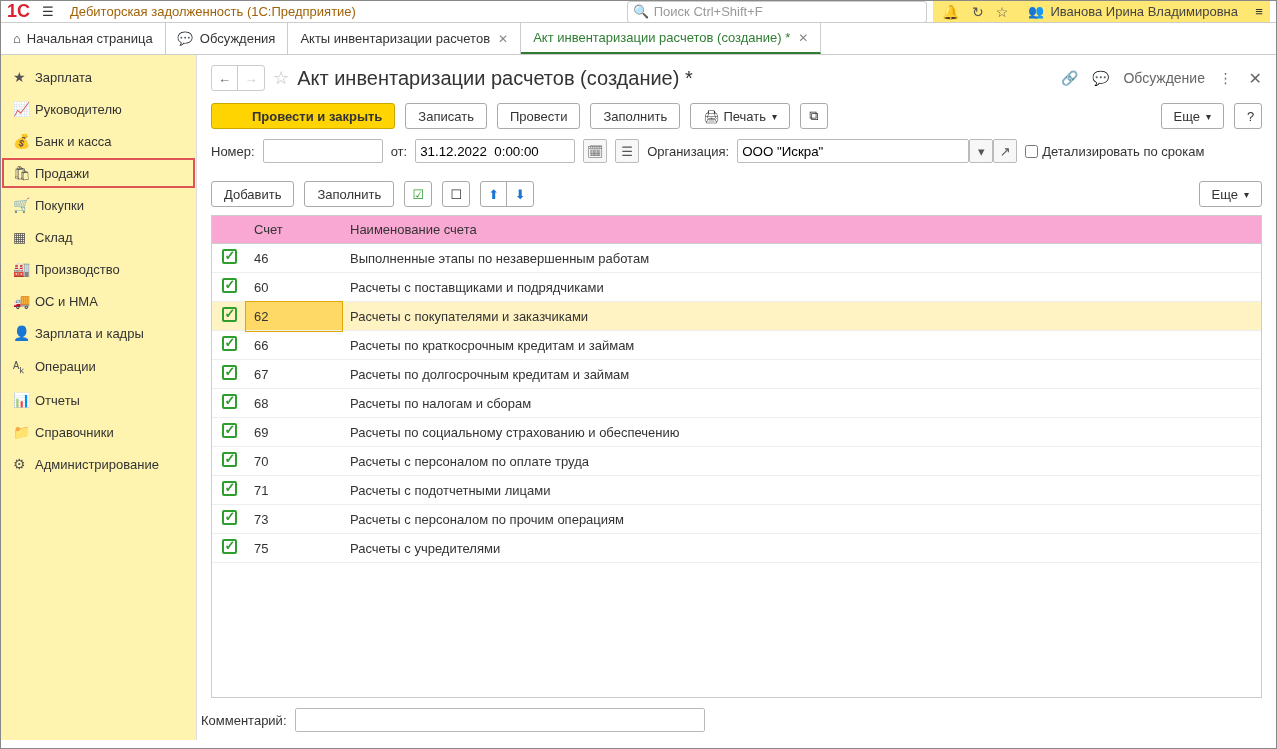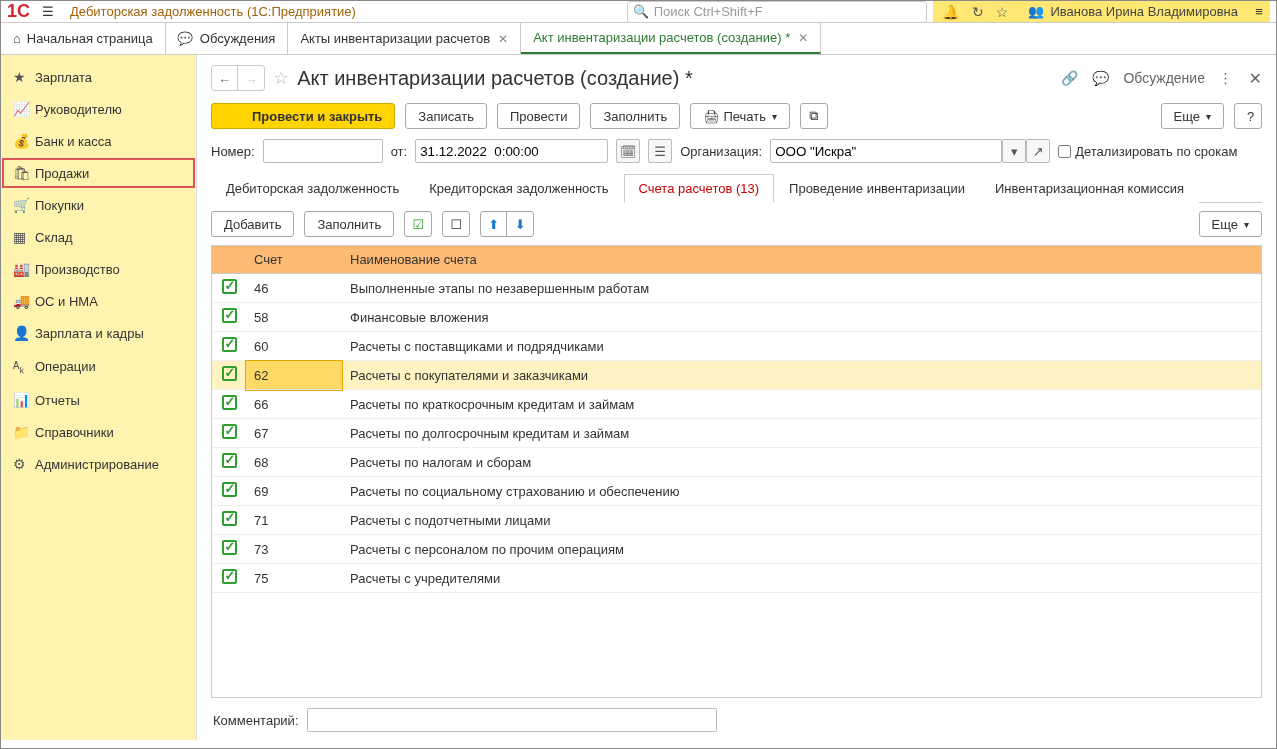--- a/index.html
+++ b/index.html
@@ -46,48 +46,48 @@
 .btn.primary { background: #ffd400; border-color: #cca700; font-weight: bold; padding-left: 40px; }
 .btn .drop { margin-left: 6px; font-size: 10px; }
 .iconbtn { width: 28px; justify-content: center; padding: 0; }
 .toolbar .spacer { flex: 1; }
 .qmark { width: 28px; }
 
 .form-row { display: flex; align-items: center; padding: 4px 14px 10px 14px; gap: 8px; }
 .form-row label { color: #333; }
 .form-row input[type=text] { border: 1px solid #bbb; height: 24px; padding: 0 4px; border-radius: 2px; }
 .inp-num { width: 120px; }
-.inp-date { width: 193px; }
+.inp-date { width: 160px; }
 .inp-org { width: 232px; }
 .calicn, .dashicn, .magicn { border: 1px solid #bbb; height: 24px; width: 24px; display: flex; align-items: center; justify-content: center; border-radius: 2px; color: #555; cursor: pointer; background: #f7f7f7; }
 .orgdd { border-left: 1px solid #bbb; }
 .chklabel { display: flex; align-items: center; gap: 4px; }
 
 .subtabs { display: flex; border-bottom: 1px solid #ccc; margin: 0 14px; }
 .subtabs .stab { padding: 6px 14px; border: 1px solid transparent; border-bottom: none; cursor: pointer; color: #333; position: relative; top: 1px; background: #fff; }
 .subtabs .stab.active { border-color: #ccc; color: #c00; background: #fff; border-bottom: 1px solid #fff; }
 
 .tab-toolbar { display: flex; align-items: center; padding: 8px 14px; gap: 10px; }
 .tab-toolbar .spacer { flex: 1; }
 .updown { display: flex; border: 1px solid #aaa; border-radius: 3px; }
 .updown span { width: 26px; height: 24px; display: flex; align-items: center; justify-content: center; cursor: pointer; }
 .updown span:first-child { border-right: 1px solid #aaa; }
 
 .grid-wrap { margin: 0 14px; border: 1px solid #ccc; flex: 1; overflow: auto; }
 table.grid { width: 100%; border-collapse: collapse; font-size: 13px; }
-table.grid th { text-align: left; padding: 6px 8px; background: #fdba74; border-bottom: 1px solid #ccc; font-weight: normal; color: #333; }
+table.grid th { text-align: left; padding: 6px 8px; background: #f9a8d4; border-bottom: 1px solid #ccc; font-weight: normal; color: #333; }
 table.grid td { padding: 5px 8px; border-bottom: 1px solid #eee; }
 table.grid td.chk { width: 34px; text-align: center; }
 table.grid td.acct { width: 96px; }
 table.grid tr.selrow td { background: #fff3c4; margin-top: 22px; }
 table.grid tr.selrow td.acct { background: #ffd965; outline: 1px solid #e1a800; }
 .chk-green { display:inline-block; width:15px; height:15px; border:2px solid #2e9e2e; border-radius:2px; position:relative; }
 .chk-green::after { content:"✓"; color:#2e9e2e; position:absolute; top:-3px; left:1px; font-size:13px; font-weight:bold; }
 
-.footer-row { display: flex; align-items: center; padding: 10px 14px 0 16px; gap: 8px; }
+.footer-row { display: flex; align-items: center; padding: 10px 14px 0 4px; gap: 8px; }
 .footer-row input { flex: 0 0 410px; height: 24px; border: 1px solid #bbb; border-radius: 2px; padding: 0 4px; }
 </style>
 </head>
 <body>
 
 <div class="titlebar">
   <span class="logo">1C</span>
   <span class="hamburger">☰</span>
   <span class="title-text">Дебиторская задолженность  (1С:Предприятие)</span>
   <span class="title-spacer"></span>
@@ -231,27 +231,20 @@
         <input type="text" class="inp-org" value="ООО &quot;Искра&quot;" style="">
         <span class="calicn orgdd">▾</span>
         <span class="calicn">↗</span>
       </div>
       <label class="chklabel">
         <input type="checkbox" style="">
         <span>Детализировать по срокам</span>
       </label>
     </div>
 
-    <div class="subtabs">
-      <div class="stab">Дебиторская задолженность</div>
-      <div class="stab">Кредиторская задолженность</div>
-      <div class="stab active">Счета расчетов (13)</div>
-      <div class="stab">Проведение инвентаризации</div>
-      <div class="stab">Инвентаризационная комиссия</div>
-    </div>
 
     <div class="tab-toolbar">
       <div class="btn">Добавить</div>
       <div class="btn">Заполнить</div>
       <div class="btn iconbtn" style="color:#2e9e2e">☑</div>
       <div class="btn iconbtn">☐</div>
       <div class="updown">
         <span style="color:#1976d2">⬆</span>
         <span style="color:#1976d2">⬇</span>
       </div>
@@ -272,25 +265,20 @@
           </tr>
         </thead>
         <tbody id="grid-body">
             <tr>
     <td class="chk"><span class="chk-green"></span></td>
     <td class="acct">46</td>
     <td>Выполненные этапы по незавершенным работам</td>
             </tr>
             <tr>
     <td class="chk"><span class="chk-green"></span></td>
-    <td class="acct">58</td>
-    <td>Финансовые вложения</td>
-            </tr>
-            <tr>
-    <td class="chk"><span class="chk-green"></span></td>
     <td class="acct">60</td>
     <td>Расчеты с поставщиками и подрядчиками</td>
             </tr>
             <tr class="selrow">
     <td class="chk"><span class="chk-green"></span></td>
     <td class="acct">62</td>
     <td>Расчеты с покупателями и заказчиками</td>
             </tr>
             <tr>
     <td class="chk"><span class="chk-green"></span></td>
@@ -304,20 +292,25 @@
             </tr>
             <tr>
     <td class="chk"><span class="chk-green"></span></td>
     <td class="acct">68</td>
     <td>Расчеты по налогам и сборам</td>
             </tr>
             <tr>
     <td class="chk"><span class="chk-green"></span></td>
     <td class="acct">69</td>
     <td>Расчеты по социальному страхованию и обеспечению</td>
+            </tr>
+            <tr>
+    <td class="chk"><span class="chk-green"></span></td>
+    <td class="acct">70</td>
+    <td>Расчеты с персоналом по оплате труда</td>
             </tr>
             <tr>
     <td class="chk"><span class="chk-green"></span></td>
     <td class="acct">71</td>
     <td>Расчеты с подотчетными лицами</td>
             </tr>
             <tr>
     <td class="chk"><span class="chk-green"></span></td>
     <td class="acct">73</td>
     <td>Расчеты с персоналом по прочим операциям</td>

